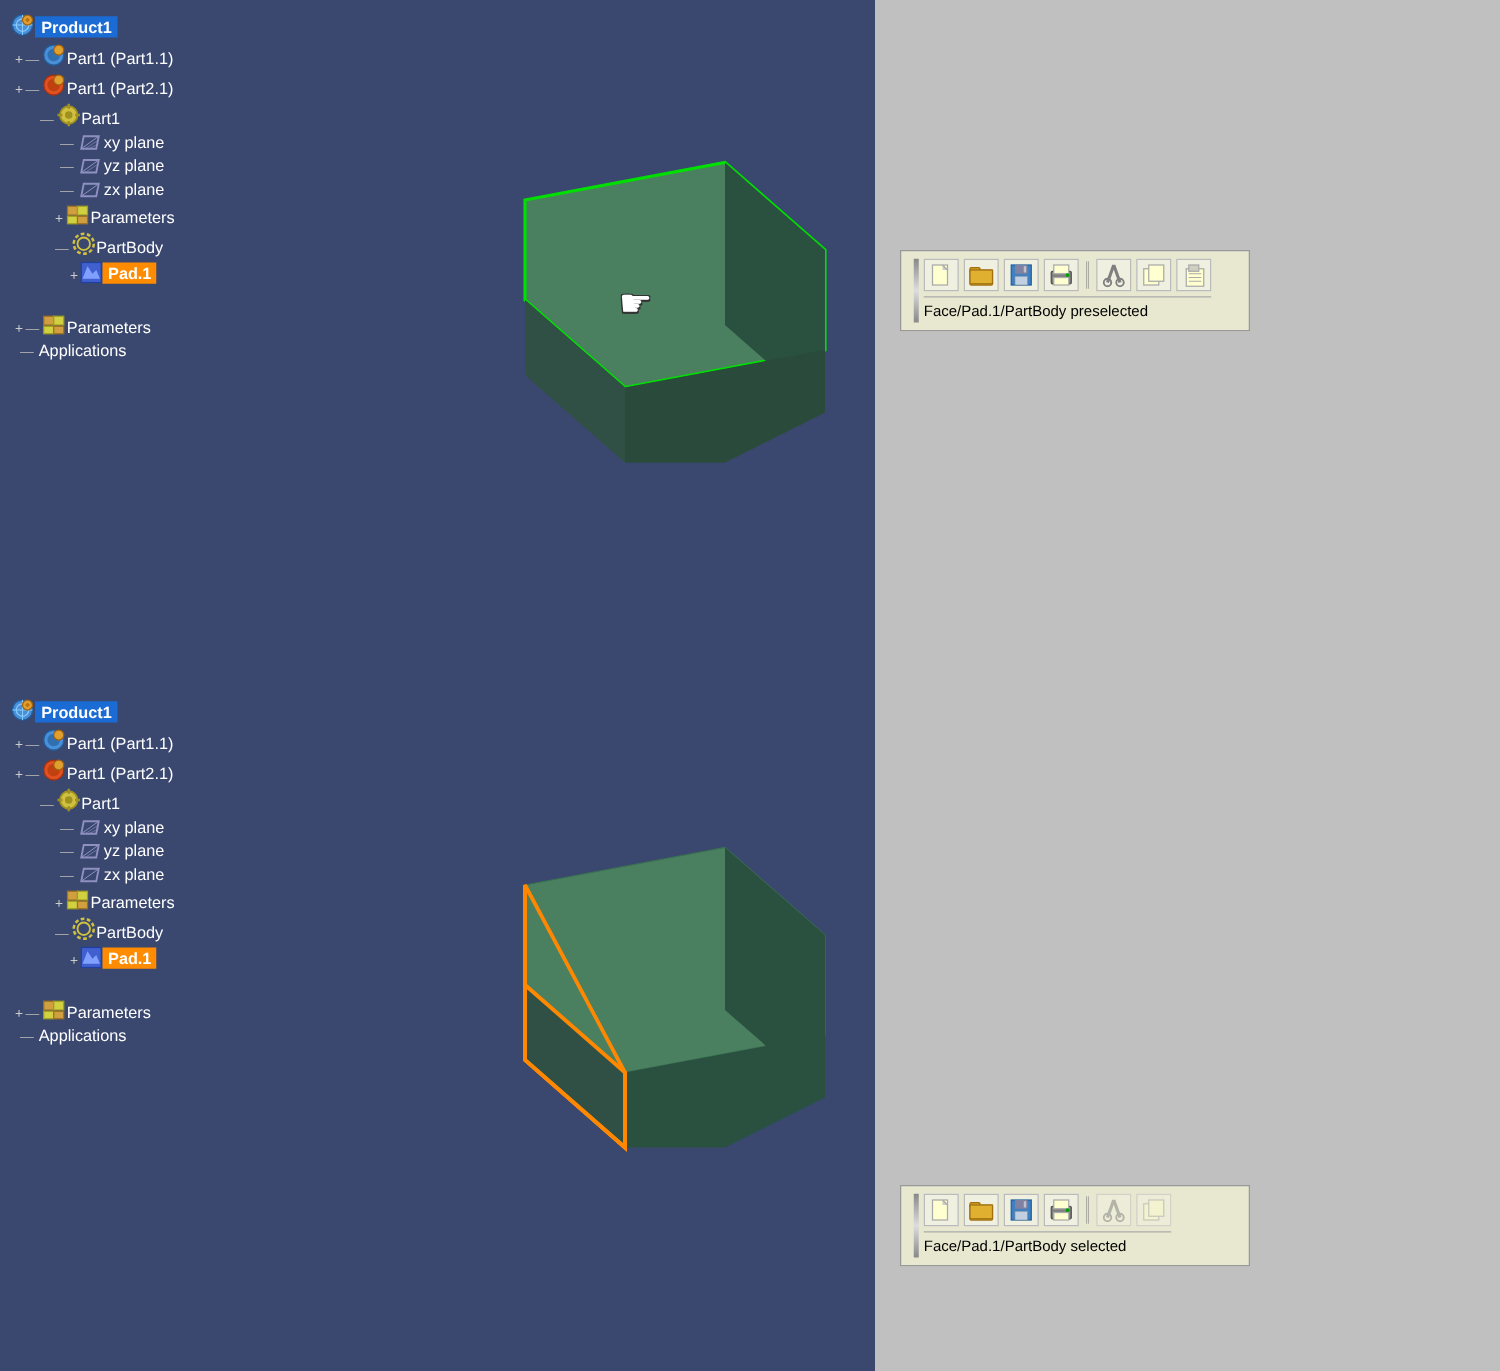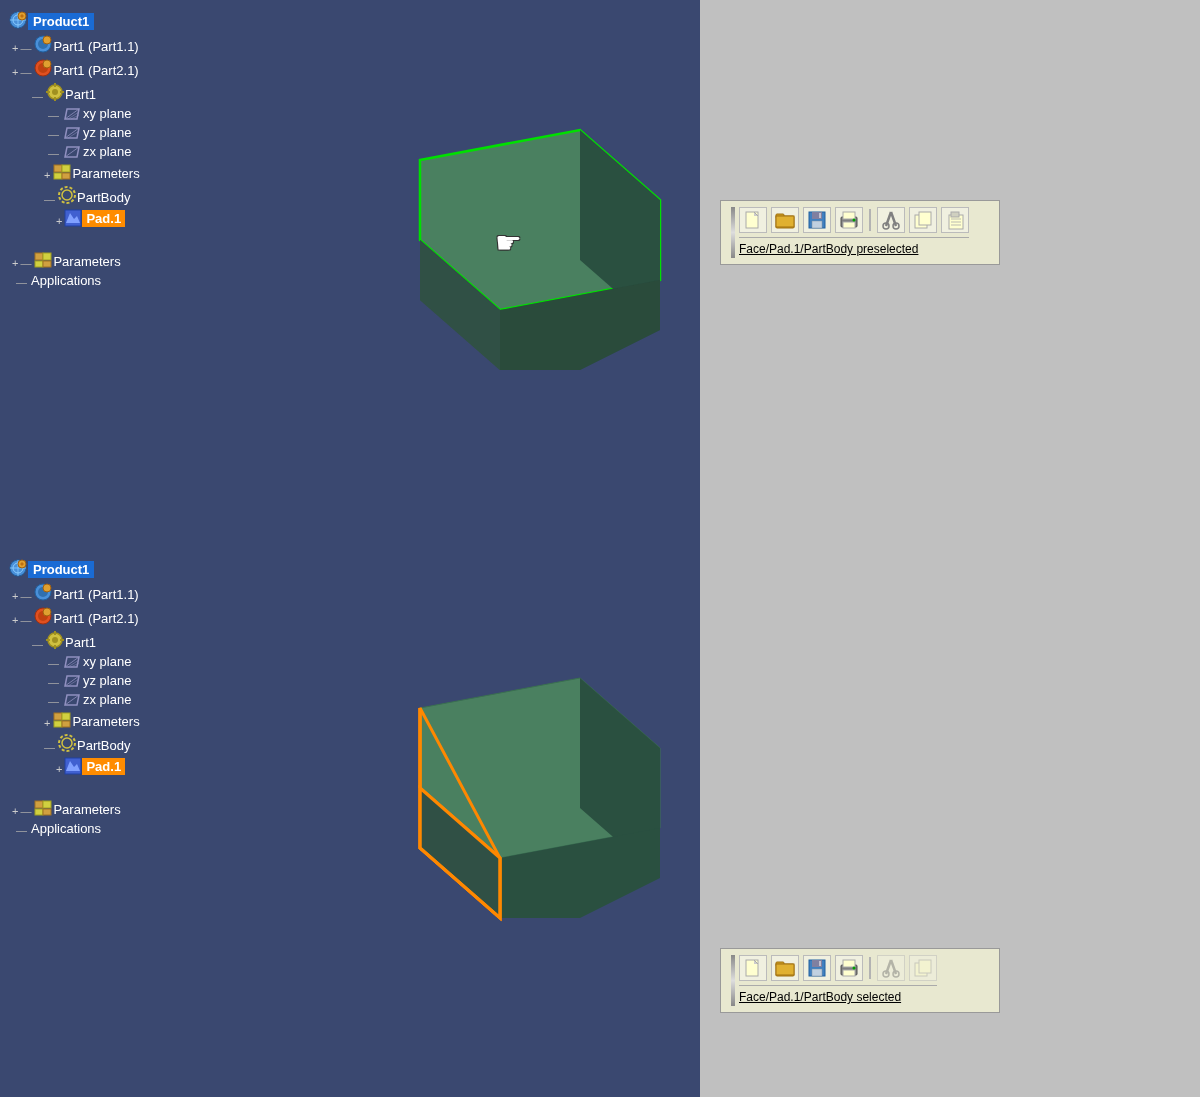--- a/index.html
+++ b/index.html
@@ -92,21 +92,20 @@
 
     
     .toolbar-widget {
       background: #e8e8d0;
       border: 1px solid #999;
       padding: 6px 10px;
       display: flex;
       flex-direction: column;
       gap: 4px;
       min-width: 280px;
-      text-decoration: underline;
     }
 
     .toolbar-icons {
       display: flex;
       gap: 4px;
       align-items: center;
       border-bottom: 1px solid #aaa;
       padding-bottom: 4px;
       margin-bottom: 2px;
     }

